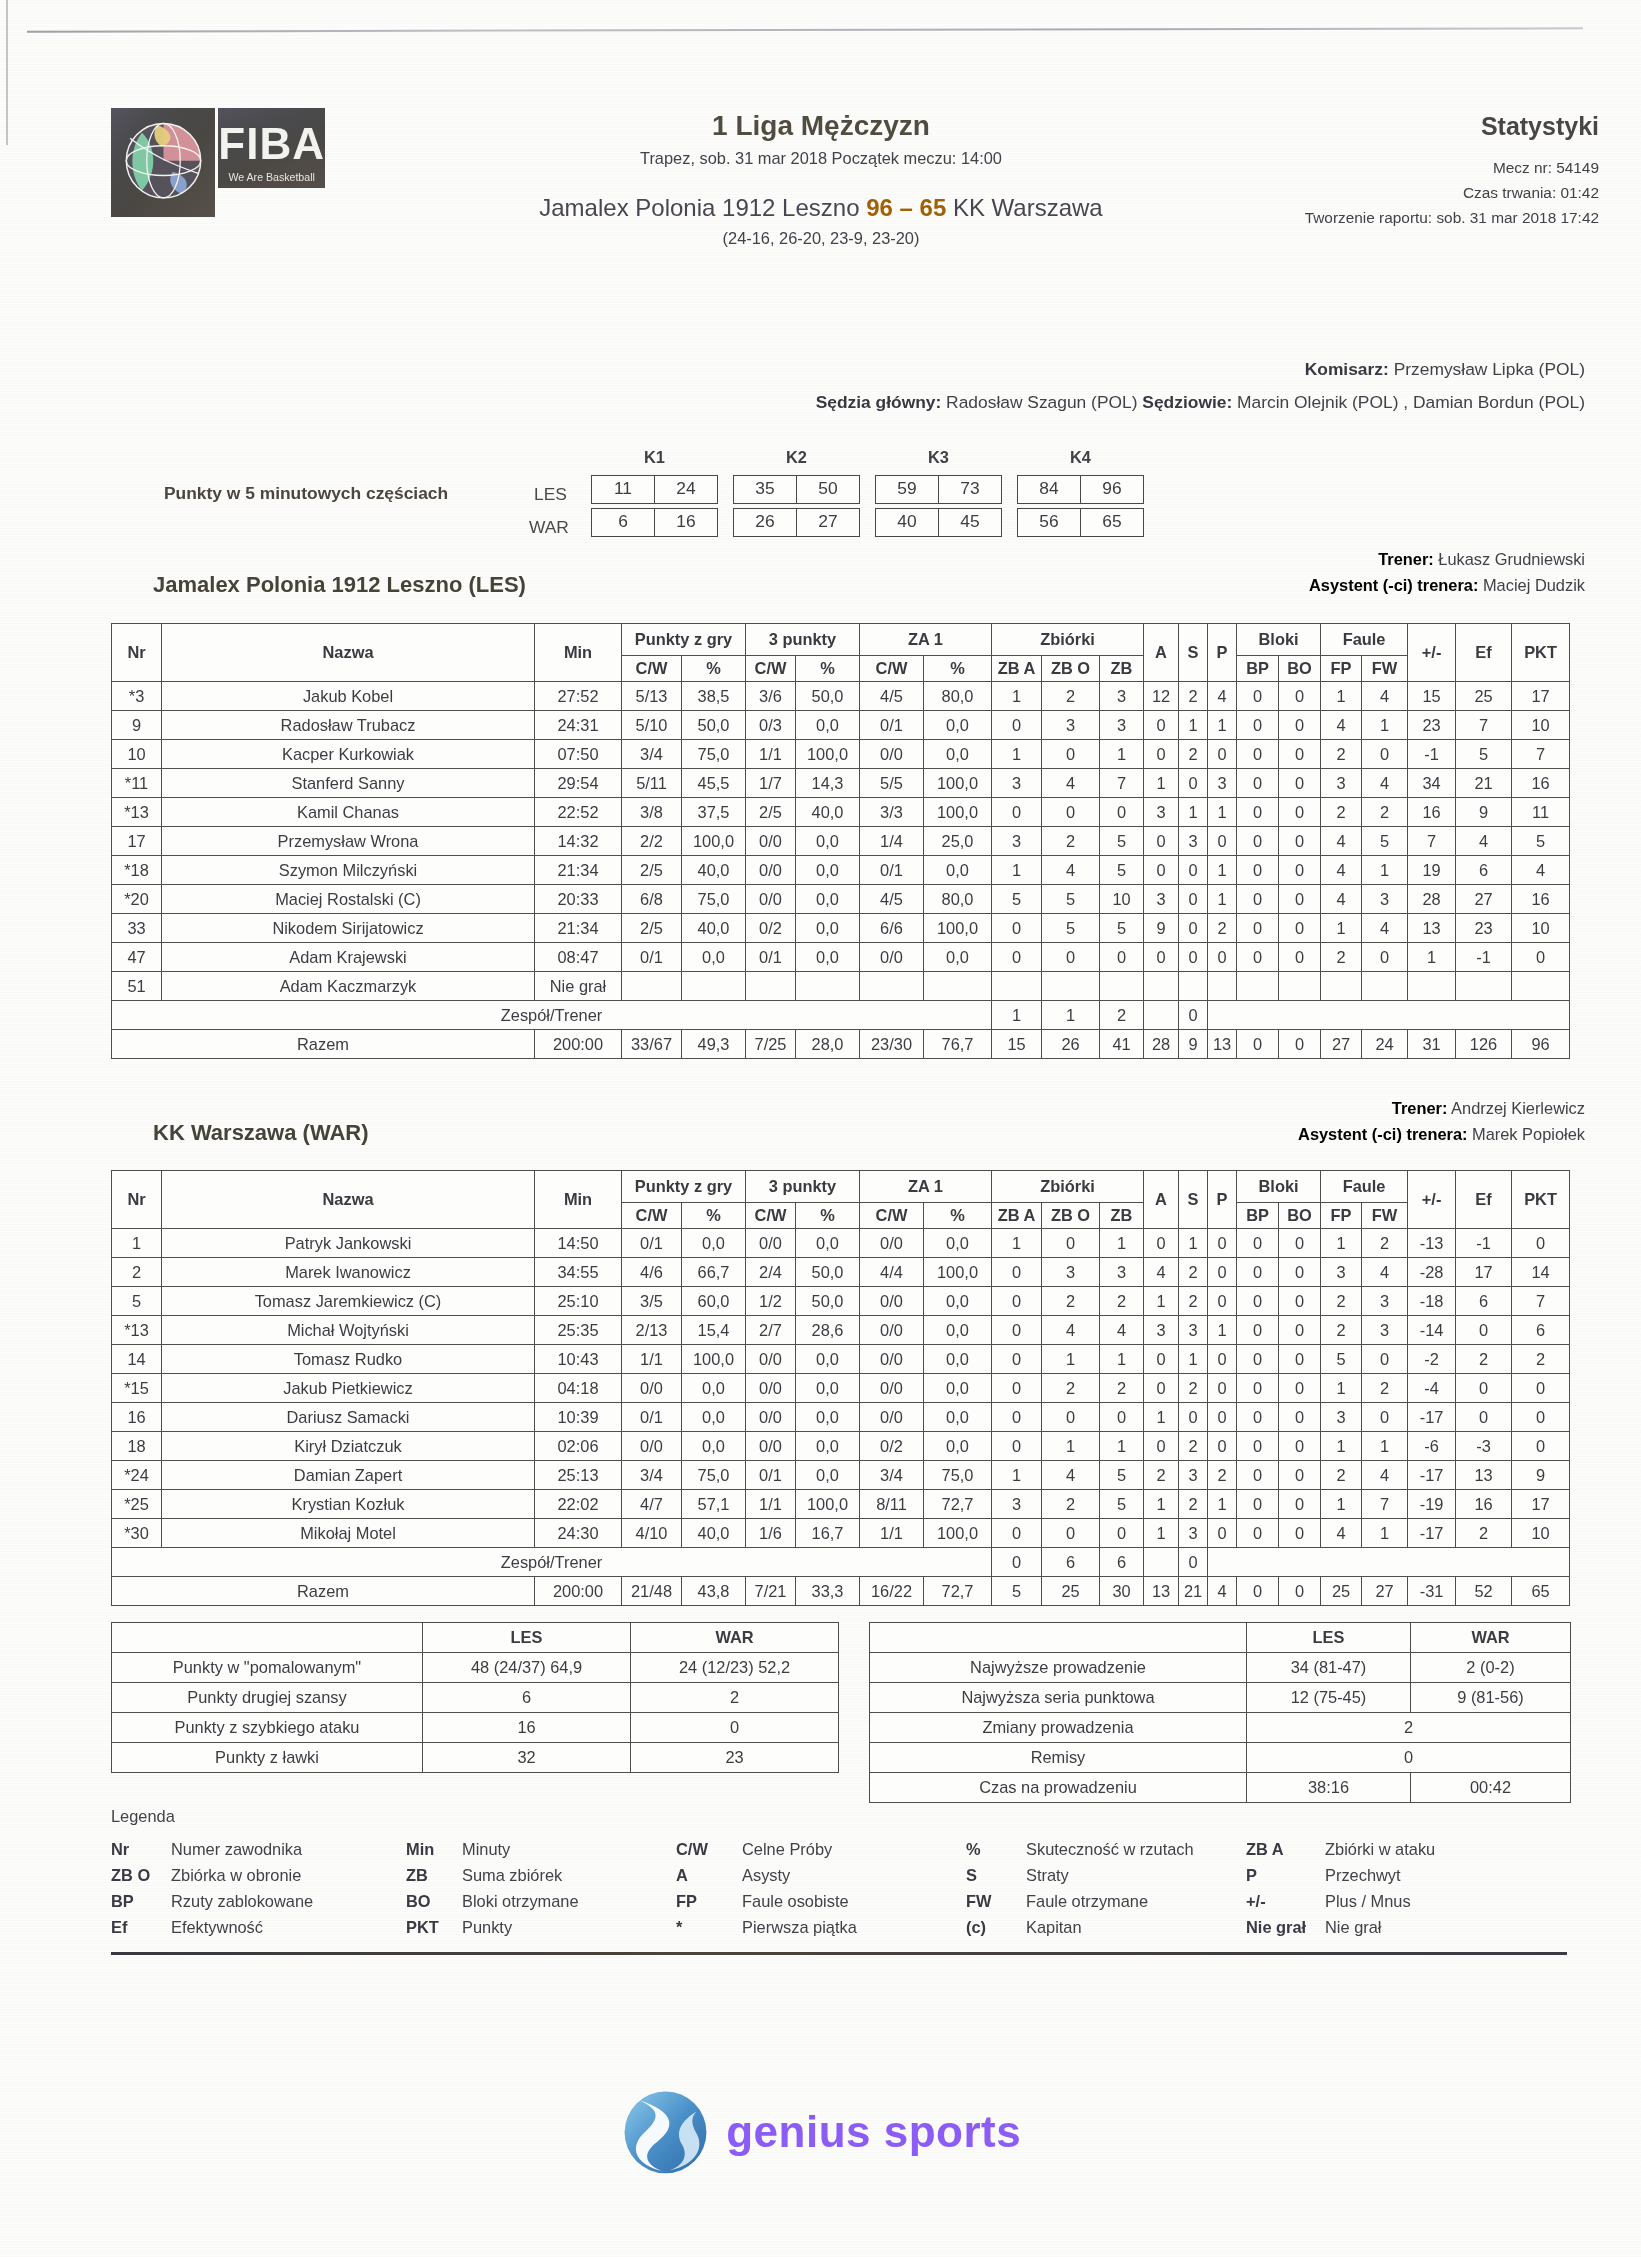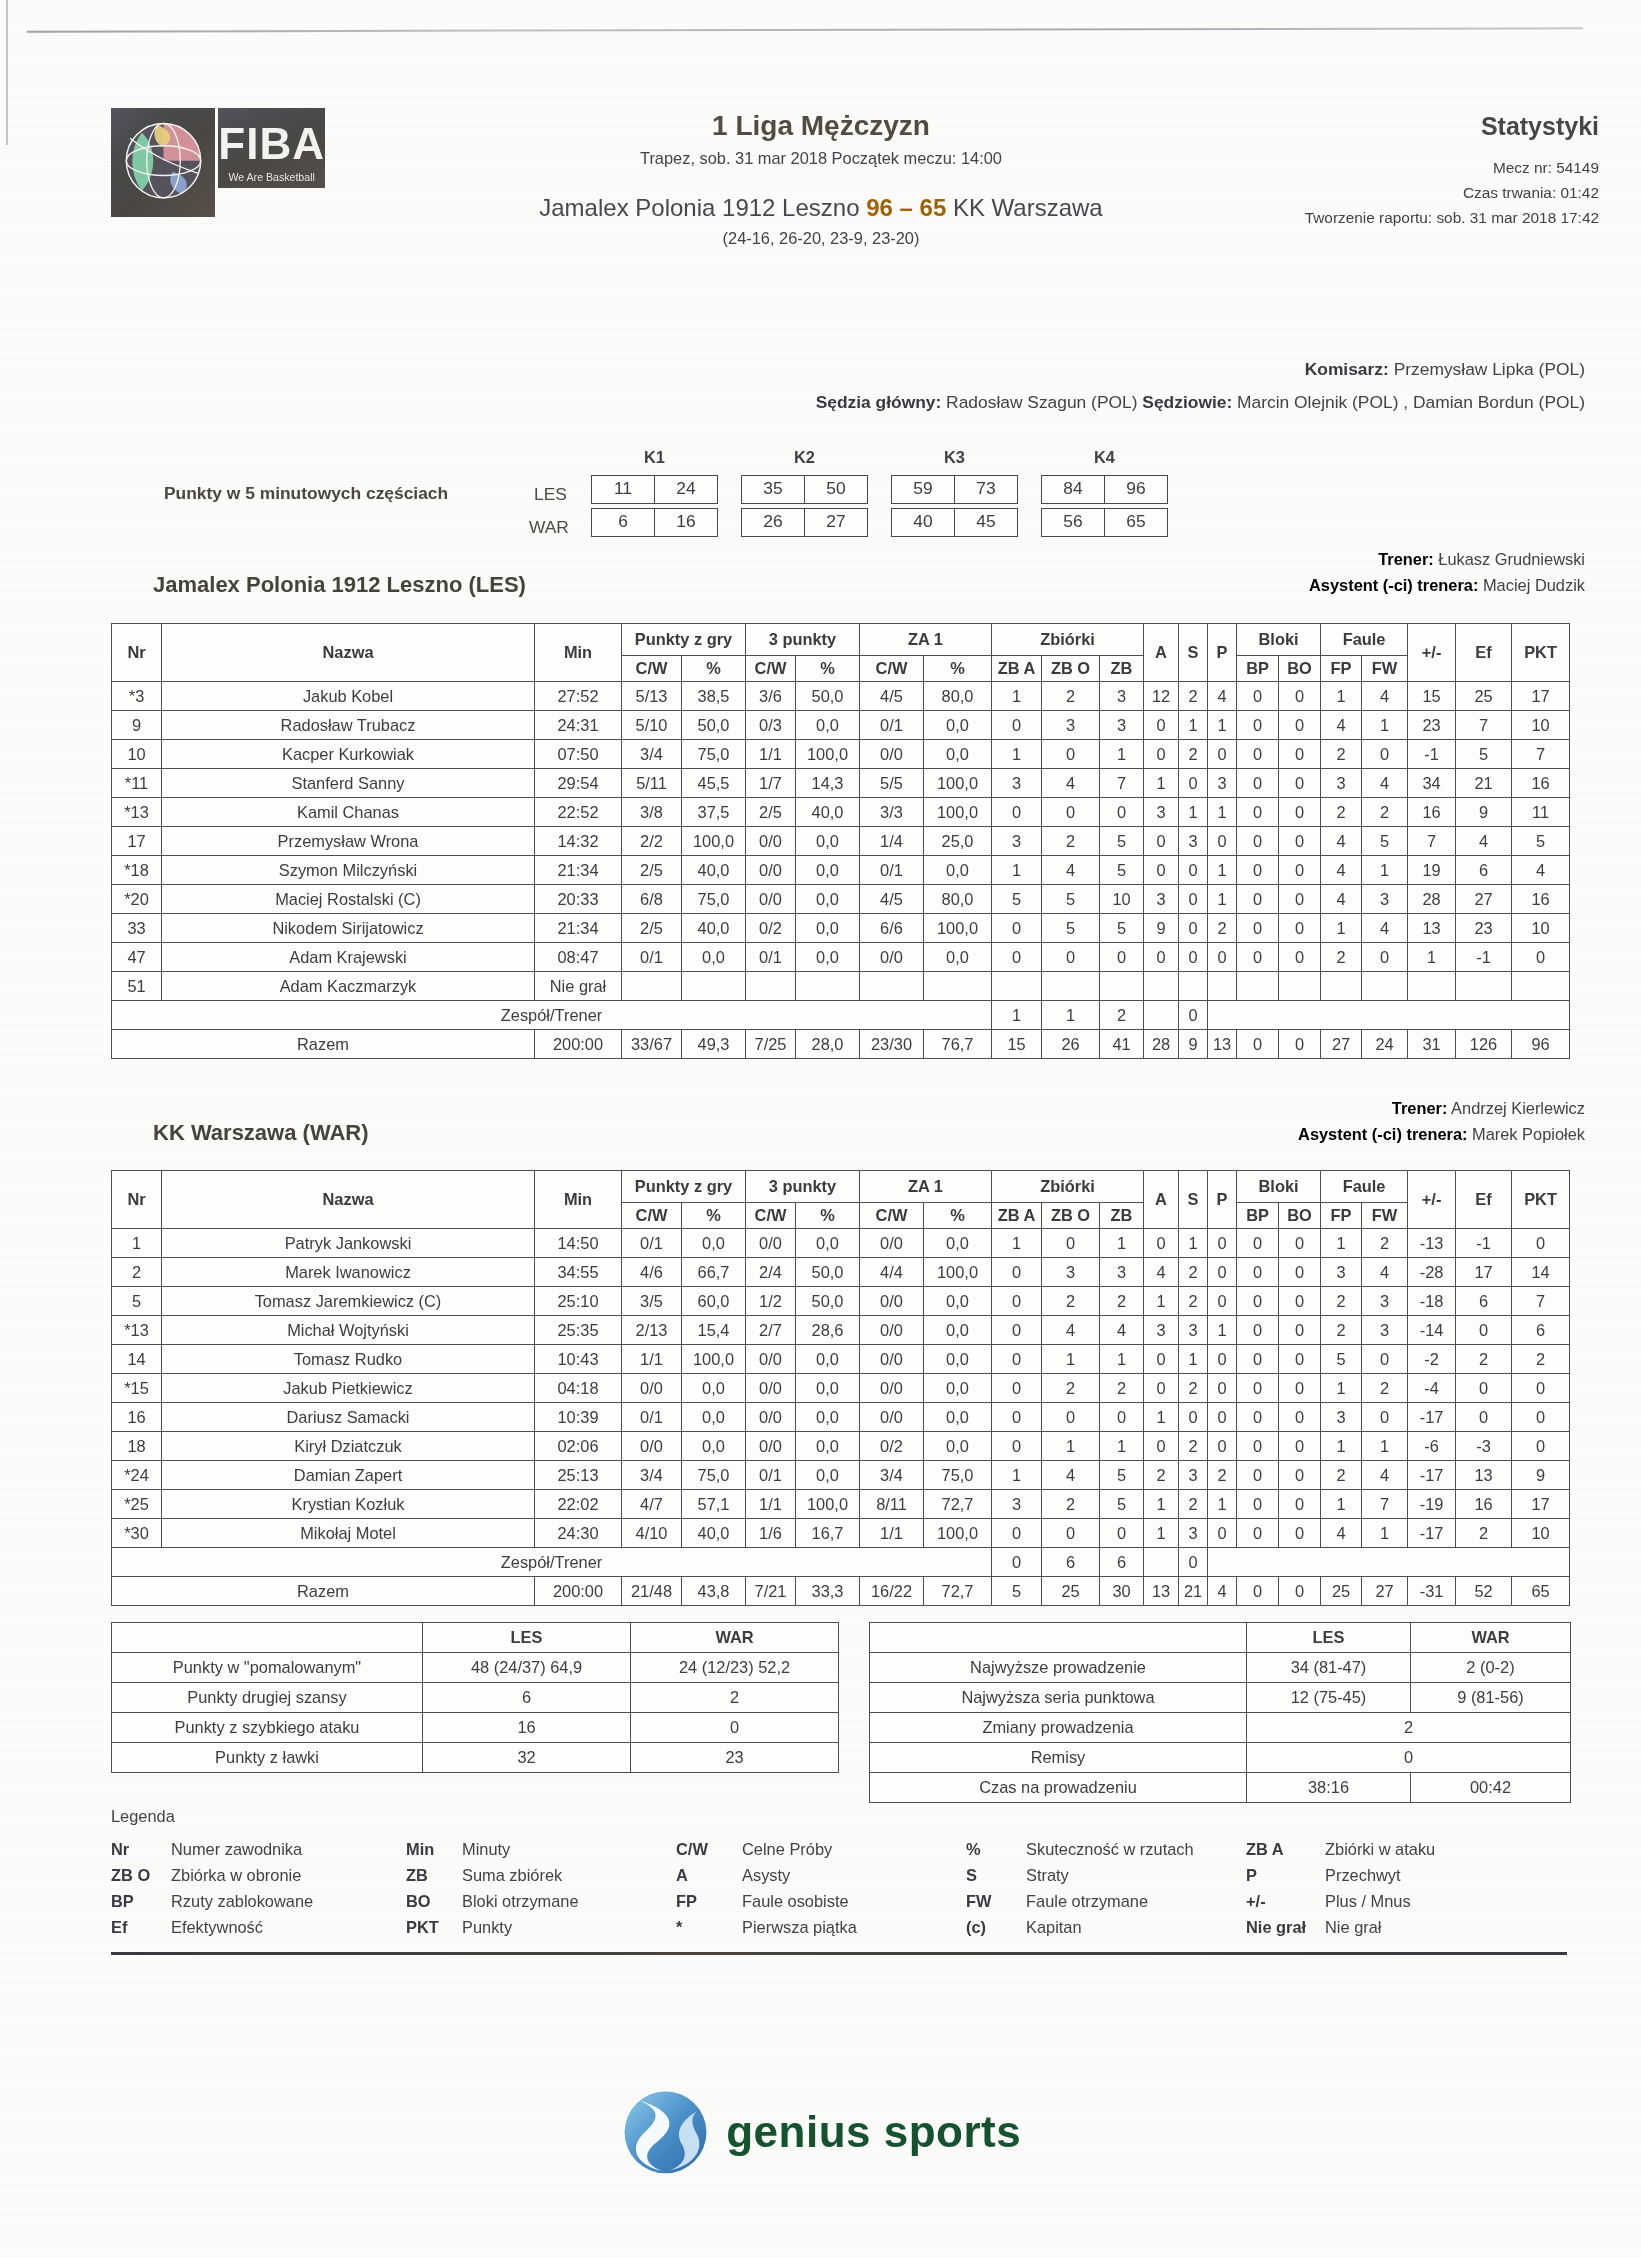--- a/index.html
+++ b/index.html
@@ -50,21 +50,21 @@
   .hdr-right .info { font-size:15.4px; line-height:25px; margin-top:13.5px; color:#434048; }
 
   .officials { position:absolute; right:56px; text-align:right; font-size:17.4px; color:#434048; }
   .officials b { color:#3a3742; }
   .o1 { top:359px; } .o2 { top:392px; }
 
   
   .qlabel { position:absolute; left:164px; top:483px; font-size:17.4px; font-weight:bold; color:#4b463e; }
   .qteam { position:absolute; font-size:17.4px; color:#4b4a44; }
   .qteam.les { left:534px; top:484px; } .qteam.war { left:529px; top:517px; }
-  .qgrid { position:absolute; left:591px; top:448px; display:flex; gap:23px; }
+  .qgrid { position:absolute; left:591px; top:448px; display:flex; gap:15px; }
   .qcol { width:127px; }
   .qhead { text-align:center; font-size:16.4px; font-weight:bold; height:27px; color:#423f46; }
   .qbox { display:flex; border:1.9px solid #4a4846; height:29px; margin-bottom:3.9px; background:#fdfdfc; }
   .qcell { flex:1; text-align:center; font-size:17.4px; line-height:25px; border-left:1px solid #4a4846; color:#3e3c42; }
   .qcell:first-child { border-left:none; }
 
   
   .team-title { position:absolute; left:153px; font-size:22px; font-weight:bold; color:#464338; }
   .coach-block { position:absolute; right:56px; text-align:right; font-size:16.4px; line-height:26px; color:#434048; }
   .coach-block b { color:#000000; }
@@ -97,21 +97,21 @@
   .lc2 { left:406px; } .lc2 .lg-key { width:56px; }
   .lc3 { left:676px; } .lc3 .lg-key { width:66px; }
   .lc4 { left:966px; } .lc4 .lg-key { width:60px; }
   .lc5 { left:1246px; } .lc5 .lg-key { width:79px; }
   .legend-sep { position:absolute; left:111px; top:1952px; width:1456px; height:2.9px;
     background:linear-gradient(90deg,#3a3840,#4a443c 40%,#3c3a44); }
 
   
   .footer { position:absolute; left:0; top:2086px; width:1641px; display:flex;
     align-items:center; justify-content:center; gap:15.4px; }
-  .gs-word { font-size:44px; font-weight:bold; color:#14532d; letter-spacing:0.5px; }
+  .gs-word { font-size:44px; font-weight:bold; color:#8b5cf6; letter-spacing:0.5px; }
 </style>
 </head>
 <body>
 
 <div class="page">
   <div class="scan-top"></div>
   <div class="scan-corner"></div>
 
   <div class="fiba-logo">
     <div class="fiba-globe">

